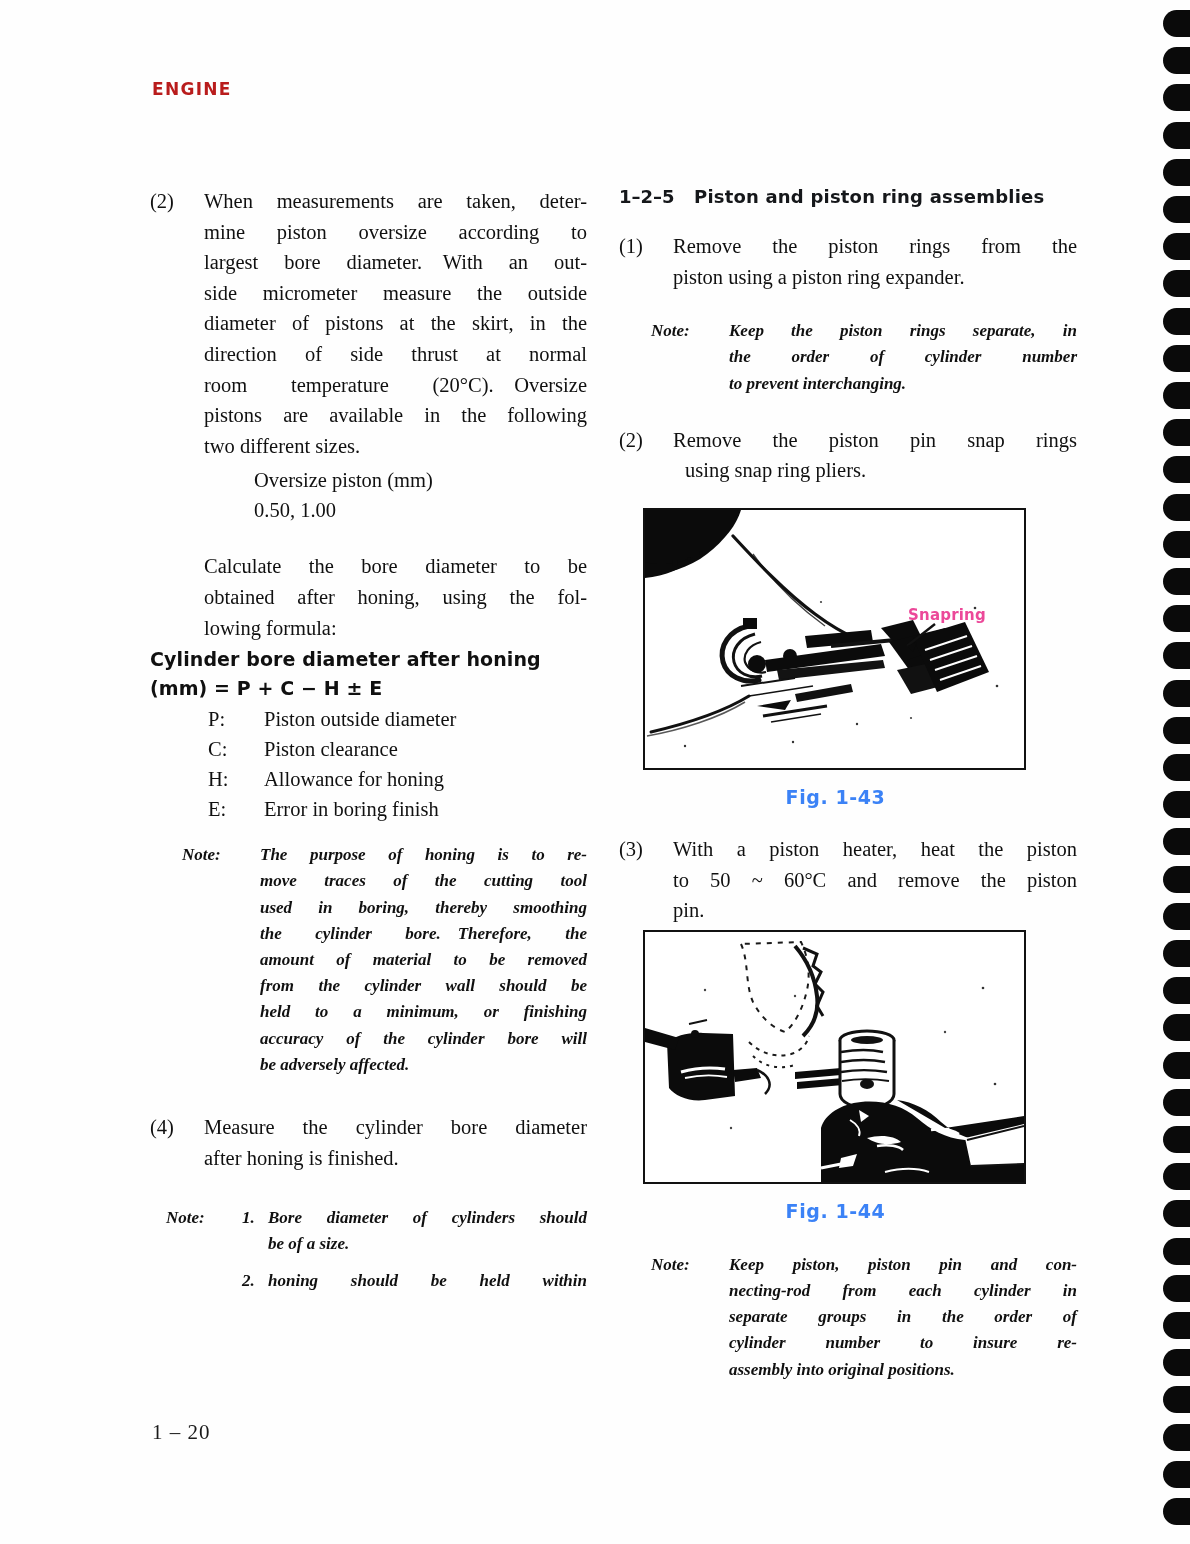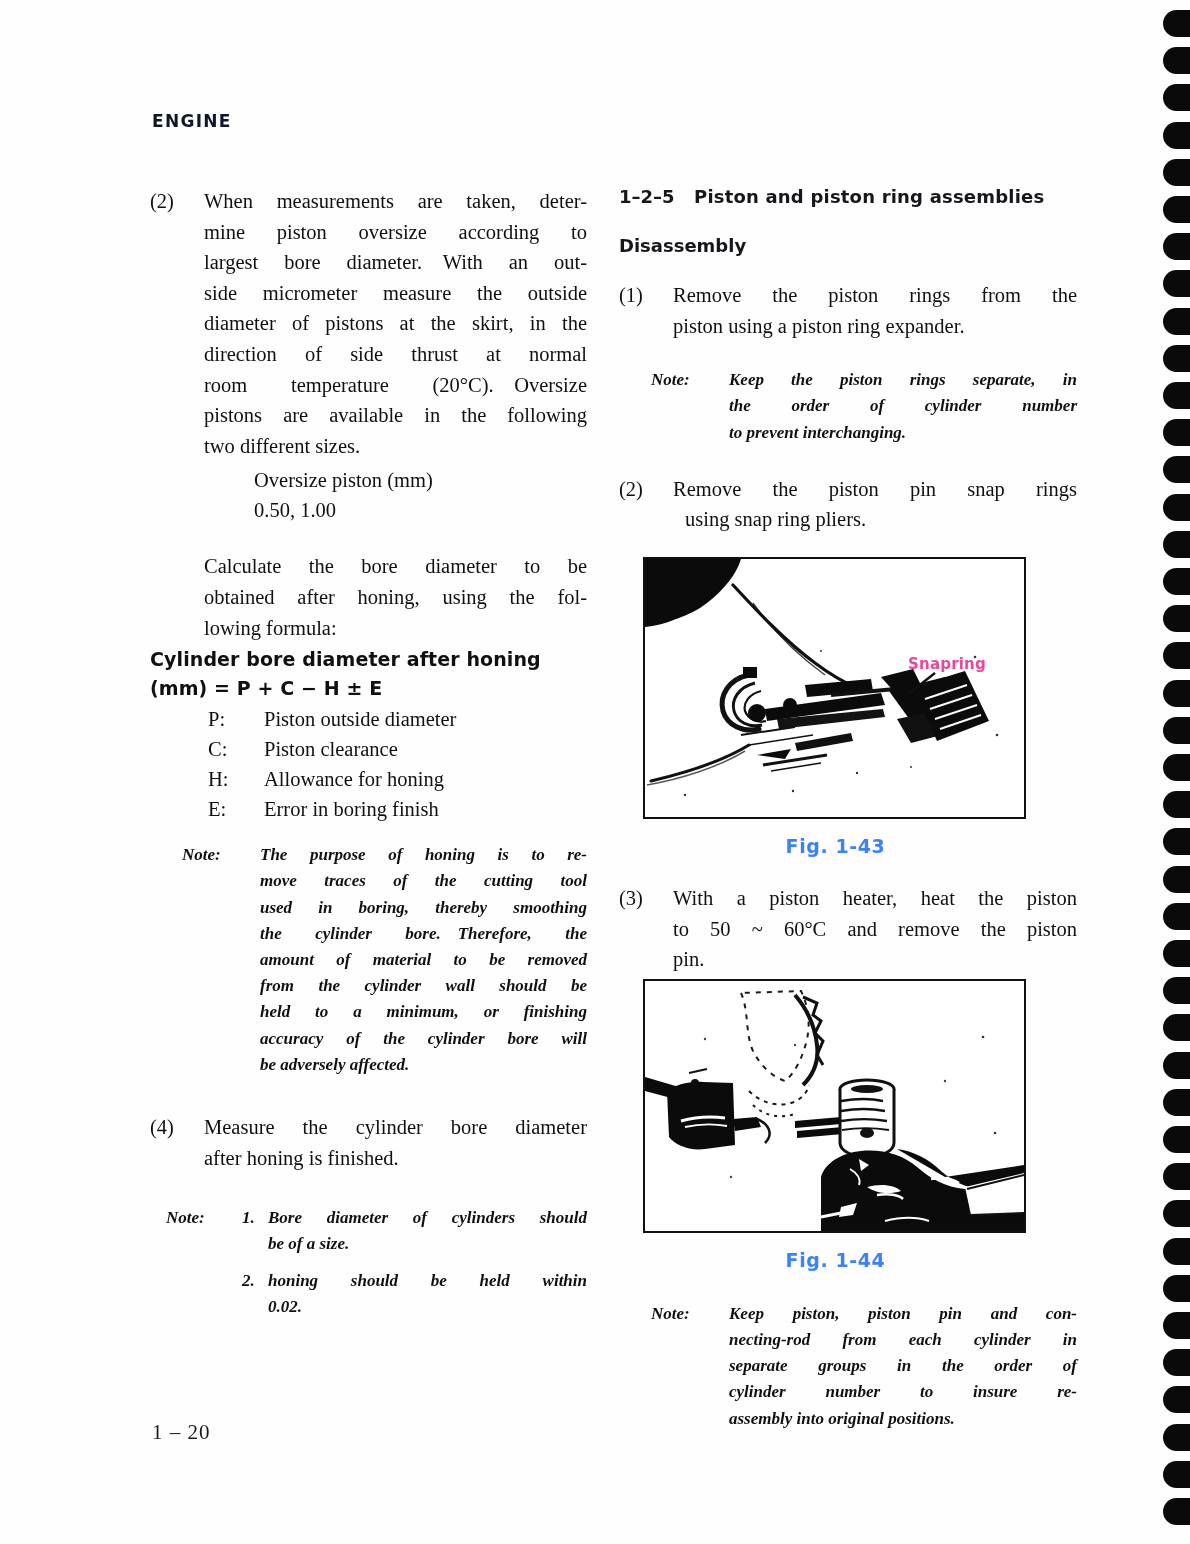--- a/index.html
+++ b/index.html
@@ -22,22 +22,21 @@
 
   
   .running-head {
     position: absolute;
     left: 152px;
     top: 79px;
     font-family: "DejaVu Sans", sans-serif;
     font-weight: bold;
     font-size: 17px;
     letter-spacing: 1.3px;
-    color: #0f172a;
-    margin-top: 32px;
+    color: #b91c1c;
   }
 
   
   .col {
     position: absolute;
     top: 186px;
   }
   .col-left  { left: 150px;  width: 437px; }
   .col-right { left: 619px;  width: 458px; }
 
@@ -277,36 +276,34 @@
           <span class="num">1.</span>
           <span class="txt">
             <span style="display: block; text-align-last: justify;">Bore diameter of cylinders should</span>
             <span class="last-line" style="display: block;">be of a size.</span>
           </span>
         </span>
         <span class="note-list-row" style="margin-top:10px;">
           <span class="num">2.</span>
           <span class="txt">
             <span style="display: block; text-align-last: justify;">honing should be held within</span>
-            <span class="last-line" style="display: block;">0.02.</span>
           </span>
         </span>
       </span>
     </div>
 
   </div>
 
   <div class="col col-right">
 
     <div class="heading-sans">
       <span class="hnum">1–2–5</span>
       &nbsp;&nbsp;<span>Piston and piston ring assemblies</span>
     </div>
 
-    <div class="subhead-sans">Disassembly</div>
 
     <div class="item" style="margin-top:24px;">
       <span class="marker">(1)</span>
       <span style="display: block; text-align-last: justify;">Remove the piston rings from the</span>
       <span class="last-line" style="display: block;">piston using a piston ring expander.</span>
     </div>
 
     <div class="note" style="margin-top:26px;">
       <span class="note-label">Note:</span>
       <span class="note-body">

